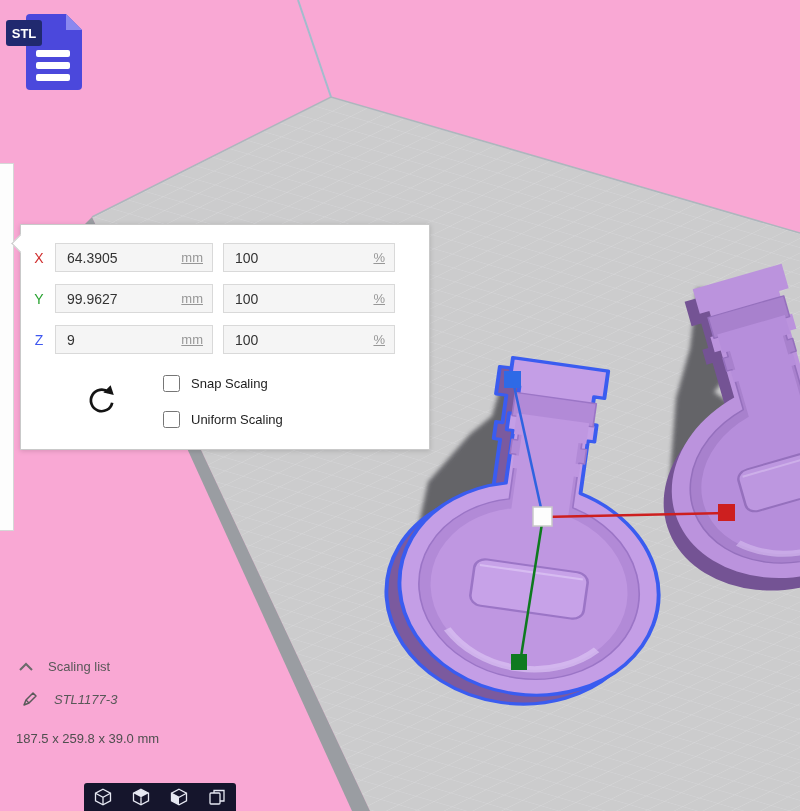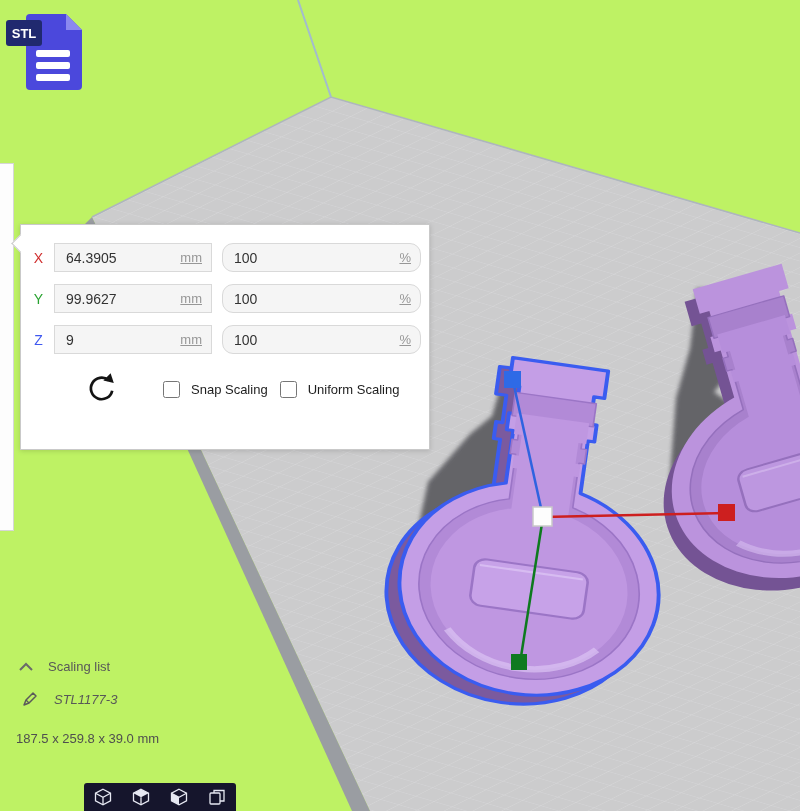--- a/index.html
+++ b/index.html
@@ -1,43 +1,43 @@
 <!DOCTYPE html>
 <html><head>
 <meta charset="utf-8">
 <style>
   html,body{margin:0;padding:0;background:#ffffff;font-family:"Liberation Sans",sans-serif;}
-  .stage{position:relative;width:800px;height:811px;overflow:hidden;background:#bef264;user-select:none;}
+  .stage{position:relative;width:800px;height:811px;overflow:hidden;background:#f9a8d4;user-select:none;}
   .scene{position:absolute;left:0;top:0;z-index:0;}
 
   
   .left-strip{position:absolute;left:0;top:163px;width:13px;height:366px;background:#fdfdfd;
     border:1px solid #d6d6d6;border-left:none;z-index:2;}
 
   
   .stl-icon{position:absolute;left:4px;top:4px;width:86px;height:94px;z-index:3;}
 
   
   .scale-panel{position:absolute;left:20px;top:224px;width:410px;height:226px;background:#ffffff;
     border:1px solid #c9c9c9;box-shadow:0 1px 5px rgba(0,0,0,.15);z-index:5;box-sizing:border-box;
     padding:17px 8px 0 8px;}
   .scale-panel::before{content:"";position:absolute;left:-7px;top:12px;width:12px;height:12px;background:#fff;
     border-left:1px solid #c9c9c9;border-bottom:1px solid #c9c9c9;transform:rotate(45deg);}
   .srow{display:flex;align-items:center;height:31px;margin-bottom:10px;}
   .axis{width:20px;text-align:center;font-size:14px;margin-right:6px;}
   .axis-x{color:#d02f2f;} .axis-y{color:#27a22f;} .axis-z{color:#3f58f0;}
   .field{display:flex;align-items:center;background:#f5f5f5;border:1px solid #d9d9d9;height:29px;
     padding:0 9px;box-sizing:border-box;}
-  .field.mm{width:158px;margin-right:10px;} .field.pct{width:199px;border-radius:11px;}
+  .field.mm{width:158px;margin-right:10px;} .field.pct{width:172px;}
   .field input{flex:1;min-width:0;border:0;background:transparent;outline:none;
     font-family:"Liberation Sans",sans-serif;font-size:14px;color:#333;}
   .unit{color:#979797;font-size:13px;margin-left:6px;text-decoration:underline;}
   .controls{display:flex;align-items:center;margin-top:16px;}
   .reset-btn{margin-left:56px;width:34px;height:36px;cursor:pointer;}
-  .checks{margin-left:44px;display:flex;flex-direction:row;gap:12px;}
+  .checks{margin-left:44px;display:flex;flex-direction:column;gap:12px;}
   .checkrow{display:flex;align-items:center;height:24px;}
   .checkrow input{width:17px;height:17px;margin:0;}
   .checkrow span{margin-left:11px;font-size:13px;color:#1d1d1d;}
 
   
   .obj-header{position:absolute;left:18px;top:659px;display:flex;align-items:center;z-index:4;cursor:pointer;}
   .obj-header span{margin-left:14px;font-size:13px;color:#585858;}
   .obj-item{position:absolute;left:22px;top:691px;display:flex;align-items:center;z-index:4;}
   .obj-item span{margin-left:16px;font-size:13px;color:#585858;font-style:italic;}
   .dims{position:absolute;left:16px;top:731px;font-size:13px;color:#4f4f4f;z-index:4;}

